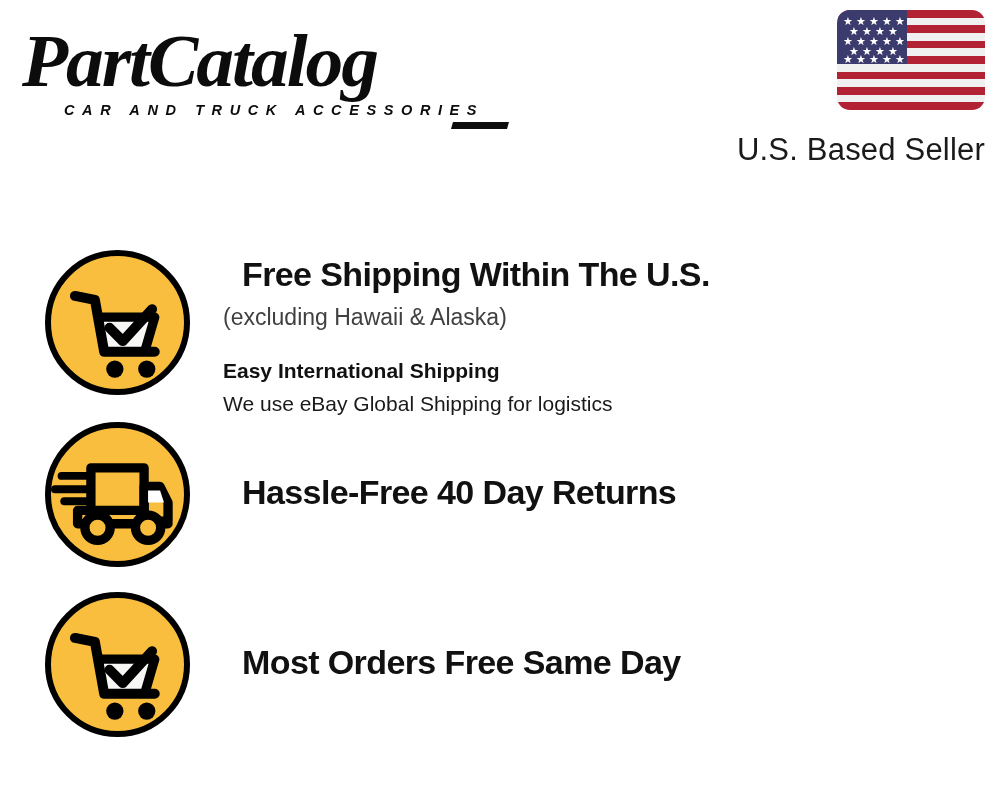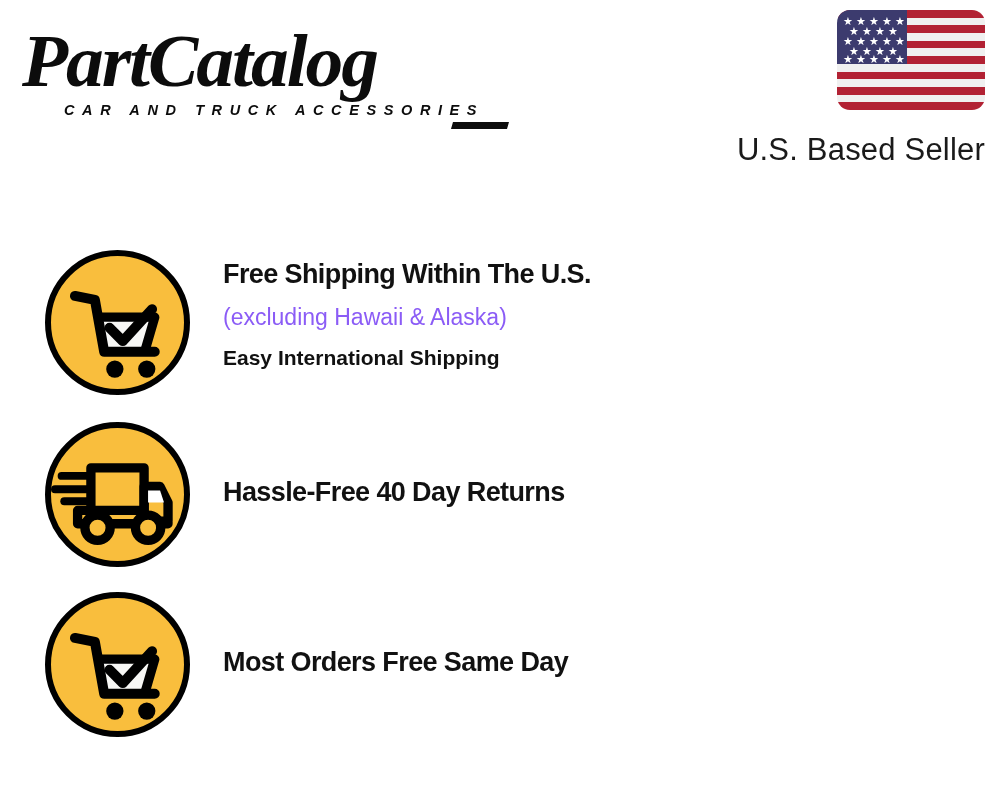--- a/index.html
+++ b/index.html
@@ -138,40 +138,41 @@
     height: 100%;
   }
 
   .feature-text {
     position: absolute;
     left: 223px;
     top: 0;
     width: 740px;
   }
   .feature-title {
-    font-size: 27px;
+    font-size: 34px;
     font-weight: bold;
     letter-spacing: -0.6px;
     line-height: 48px;
     color: #111111;
     white-space: nowrap;
+    margin-left: 19px;
   }
   .feature-note {
     font-size: 23px;
     font-weight: 400;
     line-height: 34px;
-    color: #8b5cf6;
+    color: #404040;
     margin-top: 2px;
   }
   .feature-sub-strong {
     font-size: 21px;
     font-weight: bold;
     line-height: 32px;
     color: #111111;
-    margin-top: 8px;
+    margin-top: 21px;
   }
   .feature-sub {
     font-size: 21px;
     font-weight: 400;
     line-height: 32px;
     color: #1a1a1a;
     margin-top: 1px;
   }
   .feature-title-centered {
     margin-top: 46px;
@@ -240,20 +241,21 @@
         <path d="M44 54 L54 64 L76 40" fill="none" stroke="#000" stroke-width="7.5" stroke-linecap="round" stroke-linejoin="round"></path>
         <circle cx="48" cy="85" r="6.5" fill="#000"></circle>
         <circle cx="72" cy="85" r="6.5" fill="#000"></circle>
       </svg>
     </div>
   </div>
   <div class="feature-text">
     <div class="feature-title">Free Shipping Within The U.S.</div>
     <div class="feature-note">(excluding Hawaii &amp; Alaska)</div>
     <div class="feature-sub-strong">Easy International Shipping</div>
+    <div class="feature-sub">We use eBay Global Shipping for logistics</div>
   </div>
 </div>
 
 <div class="feature-row" id="feature-row-1">
   <div class="feature-icon">
     <div class="icon-circle">
       <svg viewBox="0 0 100 100" aria-hidden="true">
         <rect x="30" y="30" width="40" height="32" fill="none" stroke="#000" stroke-width="7" stroke-linejoin="round"></rect>
         <path d="M70 44 L82 44 L88 56 L88 70 L70 70 Z" fill="none" stroke="#000" stroke-width="7" stroke-linejoin="round"></path>
         <polygon points="73,47 82,47 85,56 73,56" fill="#ffffff"></polygon>

